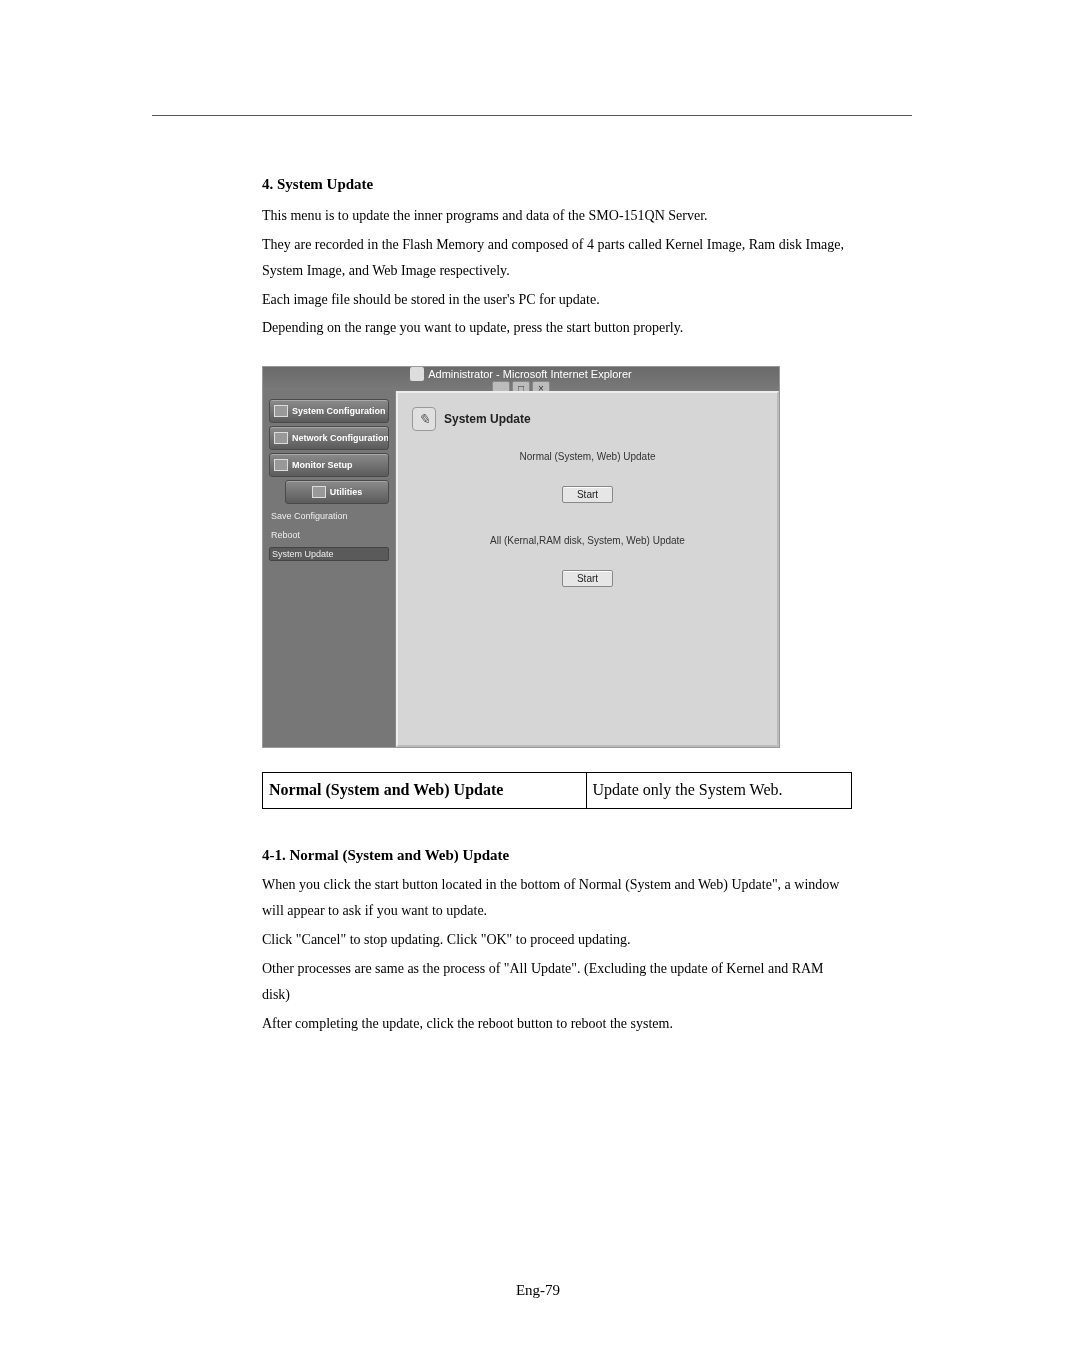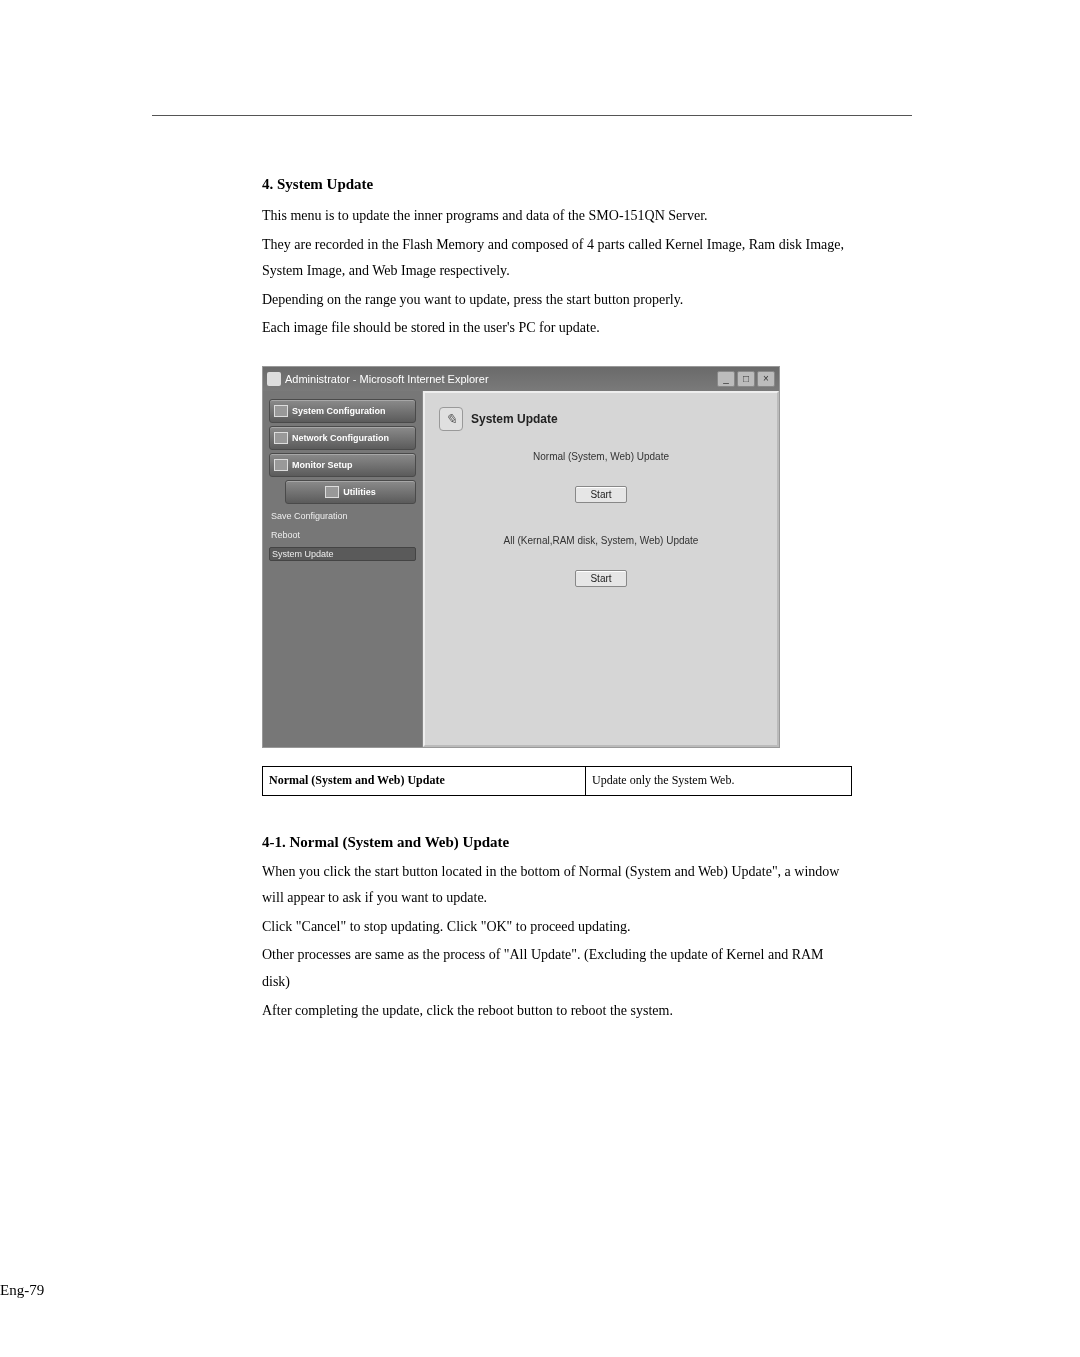--- a/index.html
+++ b/index.html
@@ -47,20 +47,21 @@
   .titlebar {
     height: 24px;
     background: linear-gradient(#6a6a6a, #7a7a7a);
     color: #fff;
     font-family: Tahoma, sans-serif;
     font-size: 11px;
     display: flex;
     align-items: center;
     justify-content: space-between;
     padding: 0 4px;
+    flex-direction: column;
   }
   .titlebar-left {
     display: flex;
     align-items: center;
     gap: 4px;
   }
   .ie-logo {
     width: 14px;
     height: 14px;
     background: #ddd;
@@ -82,21 +83,21 @@
     line-height: 14px;
     text-align: center;
     color: #333;
   }
   .app-body {
     display: flex;
     height: 356px;
     background: #cfcfcf;
   }
   .sidebar {
-    width: 160px;
+    width: 133px;
     background: #777;
     padding: 8px 6px;
     display: flex;
     flex-direction: column;
     gap: 3px;
     border-right: 1px solid #888;
   }
   .nav-btn {
     background: linear-gradient(#8b8b8b, #5b5b5b);
     color: #fff;
@@ -182,59 +183,59 @@
     background: #e6e6e6;
     border: 1px solid #888;
     border-radius: 2px;
     font-size: 10px;
     padding: 2px 14px;
     color: #222;
     box-shadow: inset 0 1px 0 #fff;
   }
 
   table.desc {
-    margin-top: 18px;
+    margin-top: 24px;
     border-collapse: collapse;
     width: 100%;
-    font-size: 12px;
+    font-size: 16px;
   }
   table.desc td {
     border: 1px solid #000;
     padding: 3px 6px;
     vertical-align: top;
     line-height: 1.8;
   }
   .bold { font-weight: bold; }
   .h2 {
     font-weight: bold;
     font-size: 15px;
     margin-top: 38px;
     margin-bottom: 8px;
   }
   .pagenum {
     position: absolute;
     left: 0;
     right: 4px;
     bottom: 58px;
-    text-align: left;
+    text-align: center;
     font-size: 15px;
   }
 </style>
 </head>
 <body>
 
 <div class="page">
   <hr class="rule">
 
   <div class="content">
     <div class="h1">4. System Update</div>
     <div class="para">This menu is to update the inner programs and data of the SMO-151QN Server.</div>
     <div class="para">They are recorded in the Flash Memory and composed of 4 parts called Kernel Image, Ram disk Image, System Image, and Web Image respectively.</div>
+    <div class="para">Each image file should be stored in the user's PC for update.</div>
     <div class="para">Depending on the range you want to update, press the start button properly.</div>
-    <div class="para">Each image file should be stored in the user's PC for update.</div>
 
     <div class="screenshot">
       <div class="titlebar">
         <div class="titlebar-left">
           <span class="ie-logo"></span>
           <span>Administrator - Microsoft Internet Explorer</span>
         </div>
         <div class="winbtns">
           <span class="winbtn">_</span>
           <span class="winbtn">□</span>

